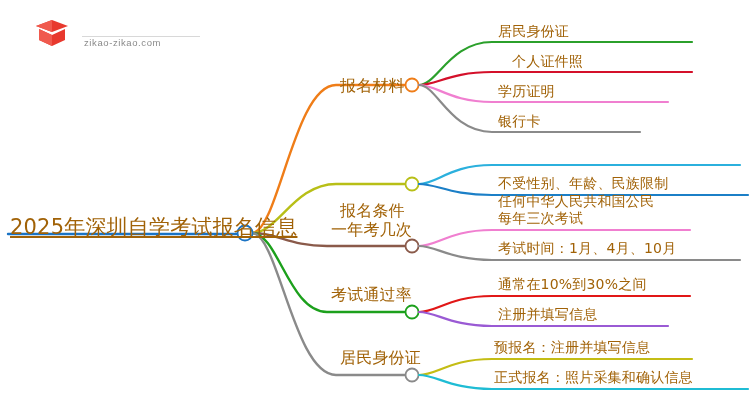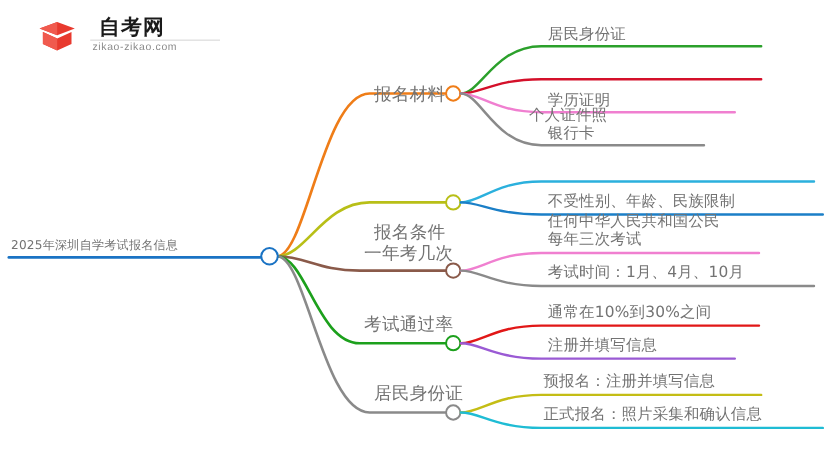--- a/index.html
+++ b/index.html
@@ -66,27 +66,28 @@
     left: 54px;
     top: 26px;
     width: 118px;
     height: 1px;
     background: #d8d8d8;
   }
   
   .node-label {
     position: absolute;
     white-space: nowrap;
-    color: #737373;
+    color: #a16207;
     font-family: "DejaVu Sans", "Liberation Sans", sans-serif;
     line-height: 1;
   }
   .root-label {
-    font-size: 11px;
+    font-size: 21px;
     letter-spacing: 0.2px;
+    text-decoration: underline;
   }
   .branch-label {
     font-size: 16px;
     letter-spacing: 0.2px;
   }
   .leaf-label {
     font-size: 14px;
     letter-spacing: 0.2px;
   }
 </style>
@@ -97,21 +98,20 @@
 
   <div id="logo">
     <svg id="logo-mark" viewBox="0 0 46 44">
       <path d="M30 4 A18 18 0 1 0 30 40 A15 15 0 1 1 30 4 Z" fill="#1878bd"></path>
       <path d="M8 14 L24 8 L40 14 L24 20 Z" fill="#e8392e"></path>
       <path d="M11 17 L11 28 L24 34 L37 28 L37 17 L24 23 Z" fill="#e8392e"></path>
       <path d="M24 23 L11 17 L11 28 L24 34 Z" fill="#f05a4e"></path>
       <path d="M8 14 L24 20 L24 8 Z" fill="#f05a4e"></path>
     </svg>
     <div id="logo-divider"></div>
-    <div id="logo-text-cn">自考网</div>
     <div id="logo-text-url">zikao-zikao.com</div>
   </div>
 
   <svg class="layer-svg" id="lines" viewBox="0 0 750 410">
       <path d="M8 234 L237 234" fill="none" stroke="#1a73c4" stroke-width="2.4" stroke-linecap="round"></path>
       <path d="M252 233 C278 233 294.2 85 336 85 L405 85" fill="none" stroke="#ef7d18" stroke-width="2.4" stroke-linecap="round"></path>
       <circle cx="412" cy="85" r="6.5" fill="#ffffff" stroke="#ef7d18" stroke-width="1.8"></circle>
       <path d="M419 85 C437 85 450 42 492 42 L692 42" fill="none" stroke="#2ba02b" stroke-width="2.2" stroke-linecap="round"></path>
       <path d="M419 85 C437 85 450 72 492 72 L692 72" fill="none" stroke="#d4102a" stroke-width="2.2" stroke-linecap="round"></path>
       <path d="M419 85 C437 85 450 102 492 102 L668 102" fill="none" stroke="#f07fd0" stroke-width="2.2" stroke-linecap="round"></path>
@@ -133,21 +133,21 @@
       <path d="M419 375 C437 375 450 359 492 359 L692 359" fill="none" stroke="#c4bd15" stroke-width="2.2" stroke-linecap="round"></path>
       <path d="M419 375 C437 375 450 389 492 389 L748 389" fill="none" stroke="#1fbcd4" stroke-width="2.2" stroke-linecap="round"></path>
       <circle cx="245" cy="233" r="7.5" fill="#ffffff" stroke="#1a73c4" stroke-width="1.8"></circle>
     </svg>
 
   <div class="node-label root-label" id="root-label" style="left: 10px; top: 217px;">2025年深圳自学考试报名信息</div>
 
   <div id="labels">
       <div class="node-label branch-label" style="left: 340px; top: 78px;">报名材料</div>
       <div class="node-label leaf-label" style="left: 498px; top: 24px;">居民身份证</div>
-      <div class="node-label leaf-label" style="left: 481px; top: 54px; margin-top: 44px;">个人证件照</div>
+      <div class="node-label leaf-label" style="left: 512px; top: 54px;">个人证件照</div>
       <div class="node-label leaf-label" style="left: 498px; top: 84px;">学历证明</div>
       <div class="node-label leaf-label" style="left: 498px; top: 114px;">银行卡</div>
       <div class="node-label branch-label" style="left: 340px; top: 155px; margin-top: 48px;">报名条件</div>
       <div class="node-label leaf-label" style="left: 498px; top: 146px; margin-top: 48px;">任何中华人民共和国公民</div>
       <div class="node-label leaf-label" style="left: 498px; top: 176px;">不受性别、年龄、民族限制</div>
       <div class="node-label branch-label" style="left: 331px; top: 222px;">一年考几次</div>
       <div class="node-label leaf-label" style="left: 498px; top: 211px;">每年三次考试</div>
       <div class="node-label leaf-label" style="left: 498px; top: 241px;">考试时间：1月、4月、10月</div>
       <div class="node-label branch-label" style="left: 331px; top: 287px;">考试通过率</div>
       <div class="node-label leaf-label" style="left: 498px; top: 277px;">通常在10%到30%之间</div>

